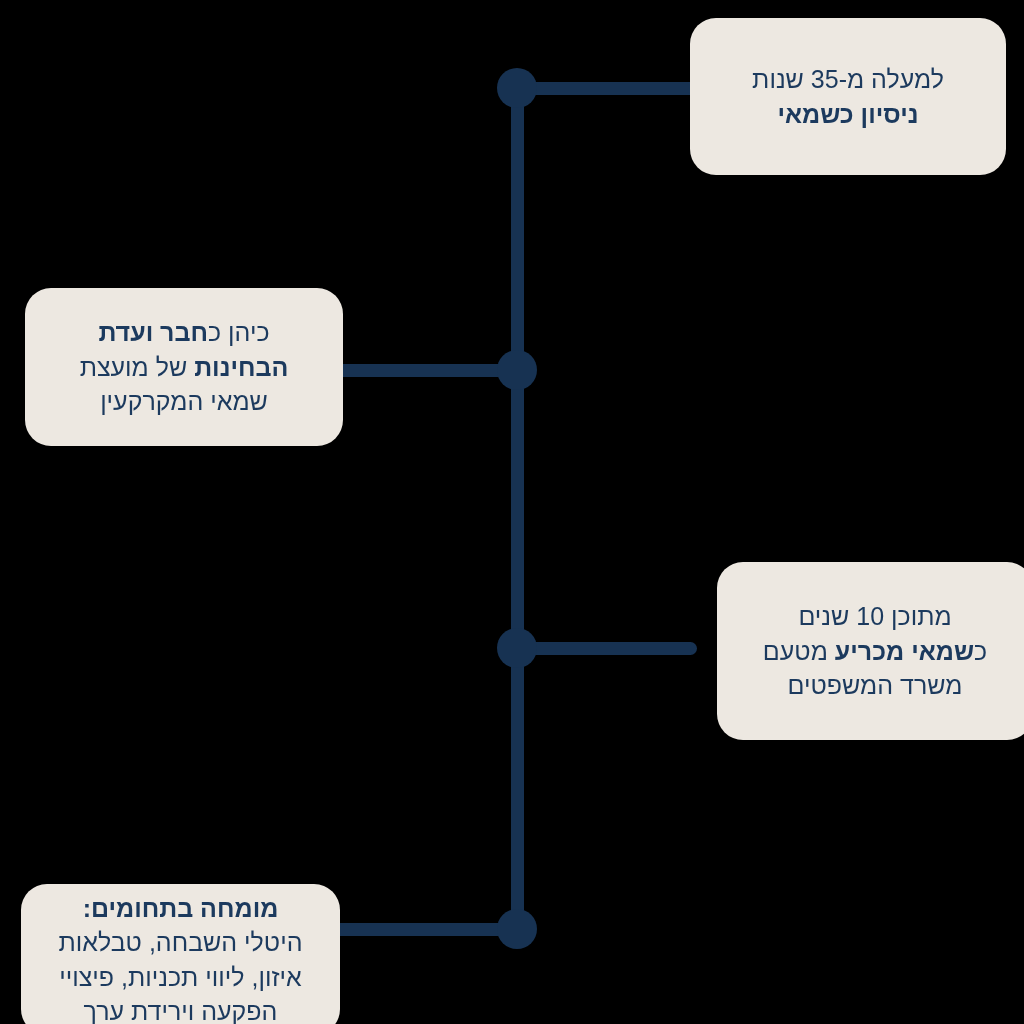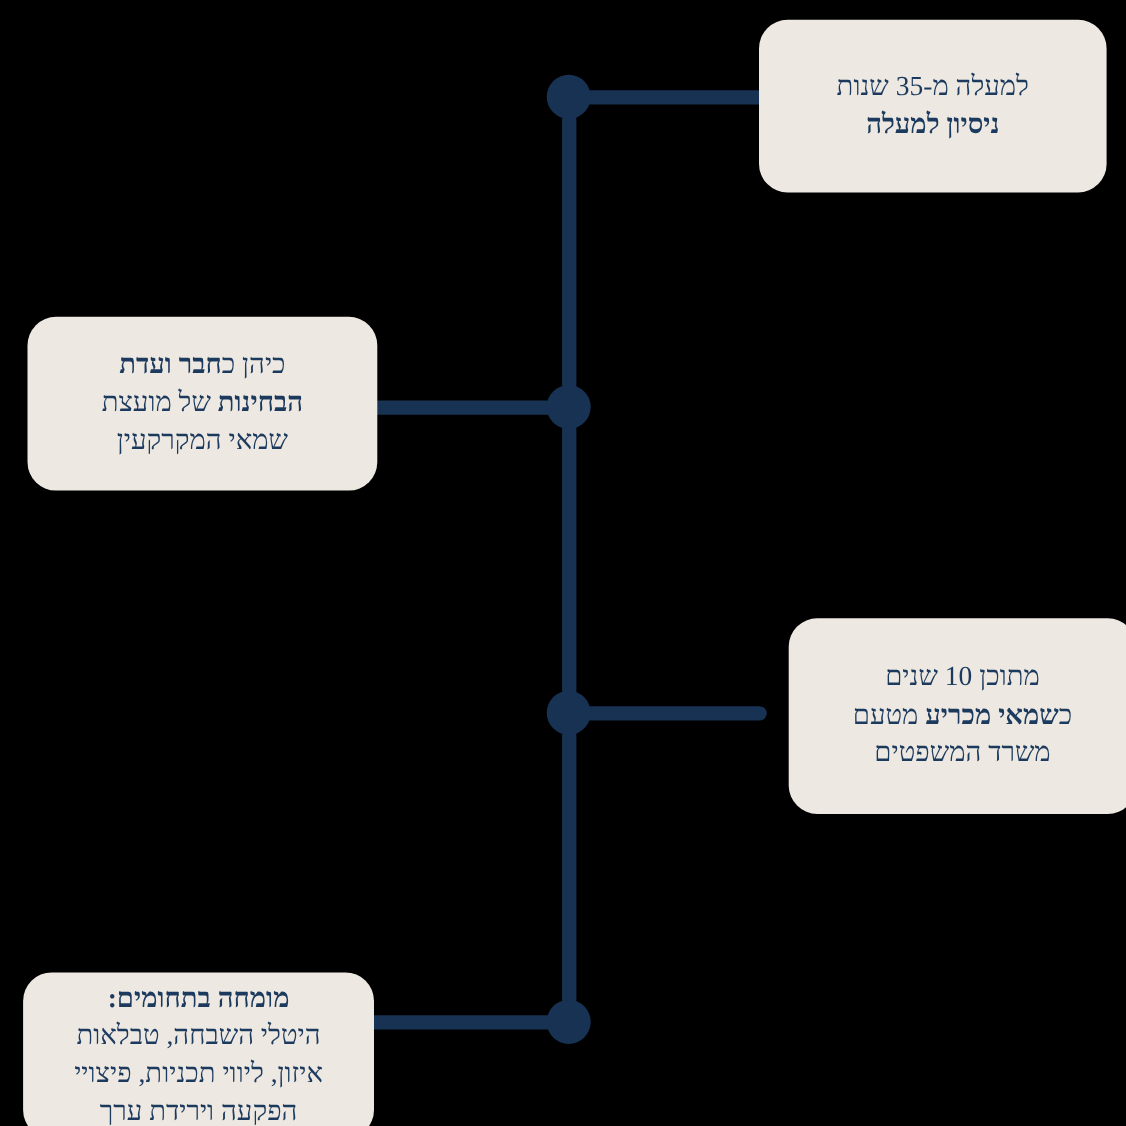--- a/index.html
+++ b/index.html
@@ -6,21 +6,21 @@
     margin: 0;
     padding: 0;
     background: #000000;
   }
   #stage {
     position: relative;
     width: 1024px;
     height: 1024px;
     background: #000000;
     overflow: hidden;
-    font-family: Liberation Serif, serif;
+    font-family: Liberation Sans, sans-serif;
   }
 
   
   .spine {
     position: absolute;
     left: 511px;
     top: 88px;
     width: 13px;
     height: 841px;
     background: #173252;
@@ -92,21 +92,21 @@
   <div class="connector" style="left: 335px; top: 370px; width: 182px; background: rgb(23, 50, 82);"></div>
   <div class="node" style="top: 370px; background: rgb(23, 50, 82);"></div>
 
   <div class="connector" style="left: 517px; top: 648px; width: 180px; background: rgb(23, 50, 82);"></div>
   <div class="node" style="top: 648px; background: rgb(23, 50, 82);"></div>
 
   <div class="connector" style="left: 333px; top: 929px; width: 184px; background: rgb(23, 50, 82);"></div>
   <div class="node" style="top: 929px; background: rgb(23, 50, 82);"></div>
 
   <div class="card" id="card-0" style="background: rgb(237, 232, 225);">
-    <div class="card-text" style="color: rgb(28, 58, 94);">למעלה מ-35 שנות<br><b>ניסיון למעלה</b></div>
+    <div class="card-text" style="color: rgb(28, 58, 94);">למעלה מ-35 שנות<br><b>ניסיון כשמאי</b></div>
   </div>
 
   <div class="card" id="card-1" style="background: rgb(237, 232, 225);">
     <div class="card-text" style="color: rgb(28, 58, 94);">כיהן כ<b>חבר ועדת<br>הבחינות</b> של מועצת<br>שמאי המקרקעין</div>
   </div>
 
   <div class="card" id="card-2" style="background: rgb(237, 232, 225);">
     <div class="card-text" style="color: rgb(28, 58, 94);">מתוכן 10 שנים<br>כ<b>שמאי מכריע</b> מטעם<br>משרד המשפטים</div>
   </div>
 

